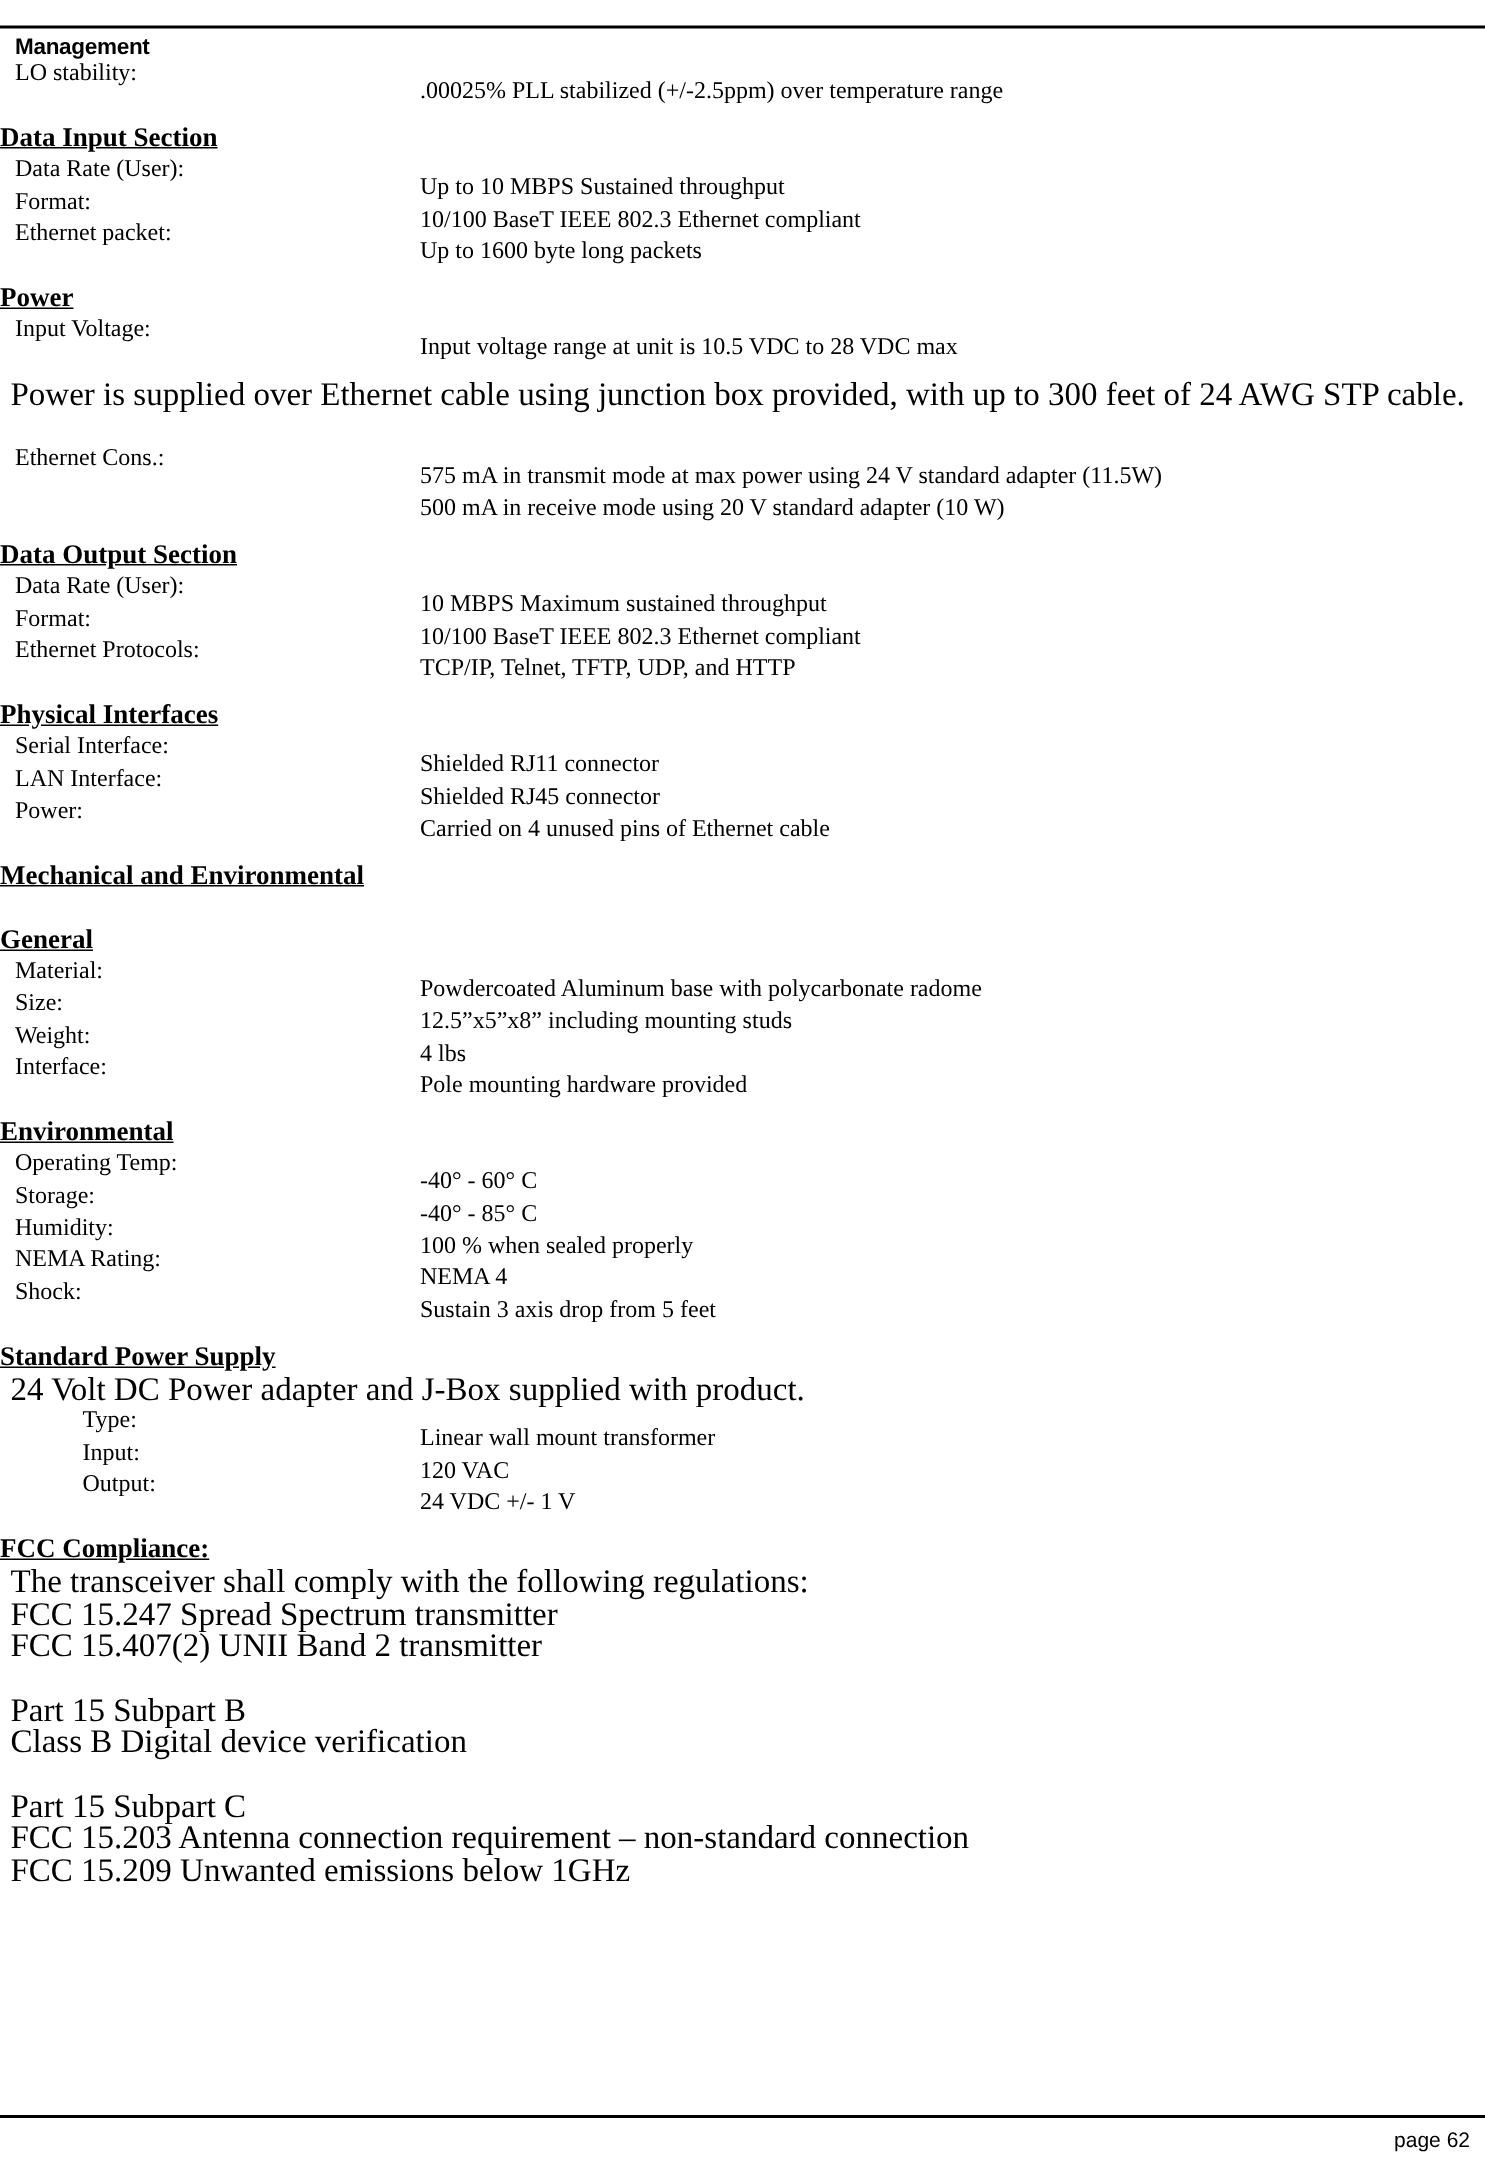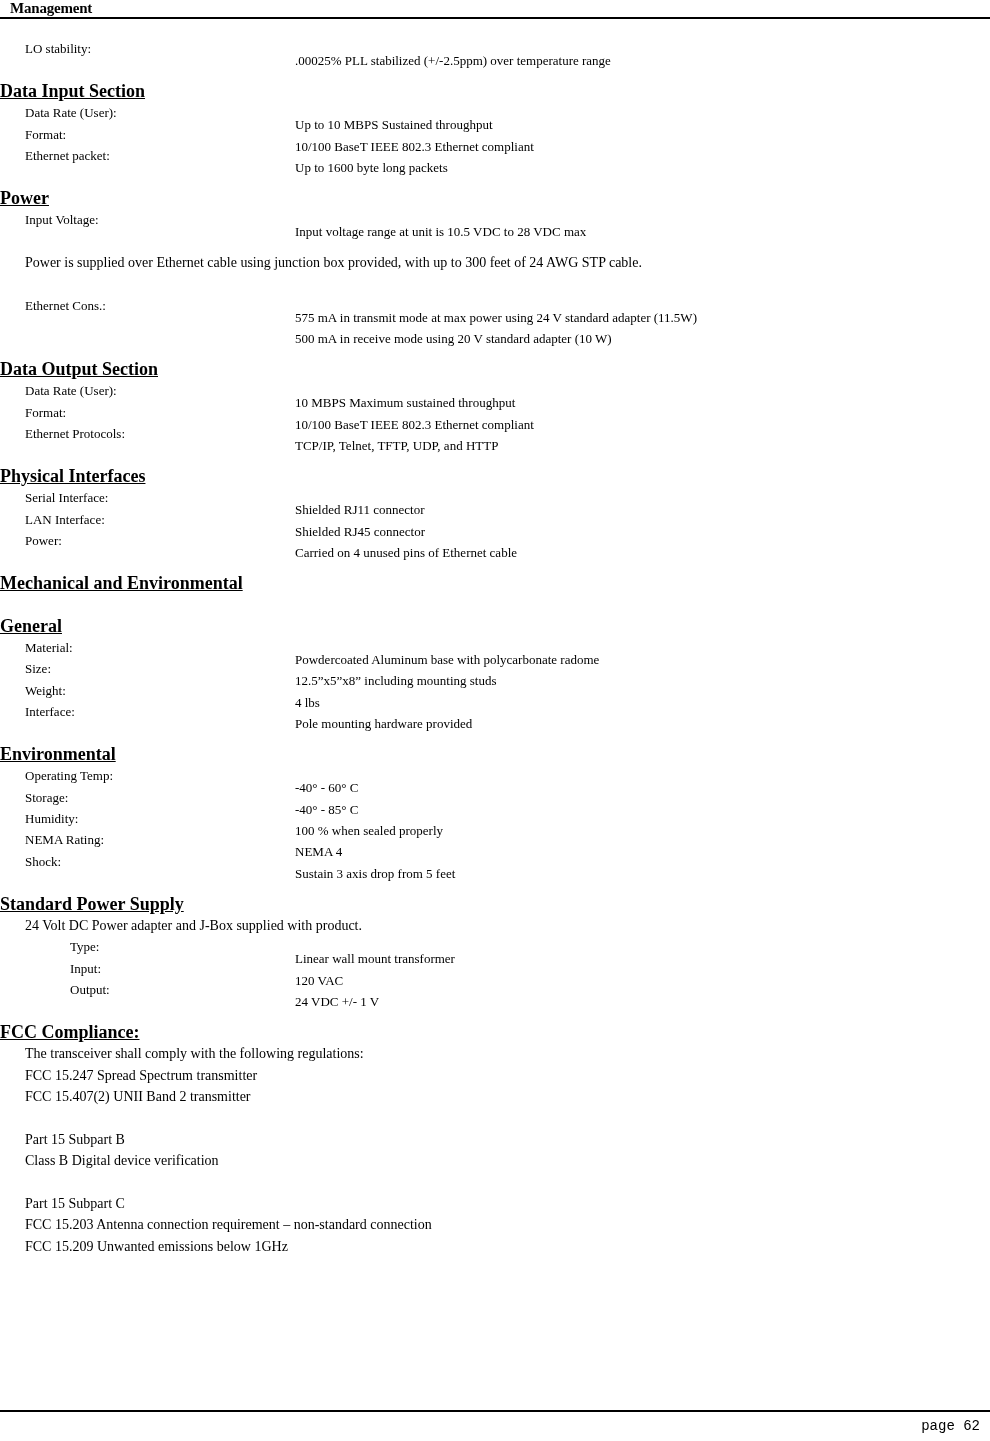--- a/index.html
+++ b/index.html
@@ -17,25 +17,26 @@
 
   
   .page-header {
     position:absolute;
     top:0; left:0;
     width:990px;
     height:20px;
     padding-left:10px;
   }
   .page-header .hdr-title {
-    font-family:Liberation Serif, serif;
+    font-family:Liberation Sans, sans-serif;
     font-weight:bold;
     font-size:15px;
     line-height:16px;
     letter-spacing:-0.2px;
+    margin-top:24px;
   }
   .page-header .hdr-rule {
     position:absolute;
     left:0; top:17px;
     width:990px;
     height:2px;
     background:#000;
   }
 
   
@@ -45,23 +46,22 @@
     left:0;
     width:990px;
   }
   .spacer { height:21.4px; }
 
   
   .row {
     position:relative;
     height:21.4px;
     line-height:21.4px;
-    font-size:13px;
-    white-space:nowrap;
-    margin-left:15px;
+    font-size:16px;
+    white-space:nowrap;
   }
   .row .lbl {
     position:absolute;
     left:10px;
     top:0;
   }
   .row.indent .lbl { left:55px; }
   .row .val {
     position:absolute;
     left:280px;
@@ -79,22 +79,22 @@
     white-space:nowrap;
   }
   .heading span.u {
     text-decoration:underline;
     text-underline-offset:1px;
   }
 
   .para {
     height:21.4px;
     line-height:21.4px;
-    font-size:14px;
-    padding-left:25px;
+    font-size:22px;
+    padding-left:7px;
     white-space:nowrap;
   }
 
   
   .page-footer {
     position:absolute;
     left:0;
     top:1410px;
     width:990px;
     height:31px;
@@ -115,21 +115,21 @@
     font-family:"Liberation Serif","DejaVu Serif",serif;
     white-space:nowrap;
     margin-top:32px;
   }
   .page-footer .ftr-right {
     position:absolute;
     right:10px;
     top:7px;
     font-size:14px;
     line-height:18px;
-    font-family:Liberation Mono, monospace;
+    font-family:Liberation Sans, sans-serif;
     white-space:nowrap;
   }
 </style>
 </head>
 <body>
 
 <div class="page-header">
   <div class="hdr-title">Management</div>
   <div class="hdr-rule"></div>
 </div>

